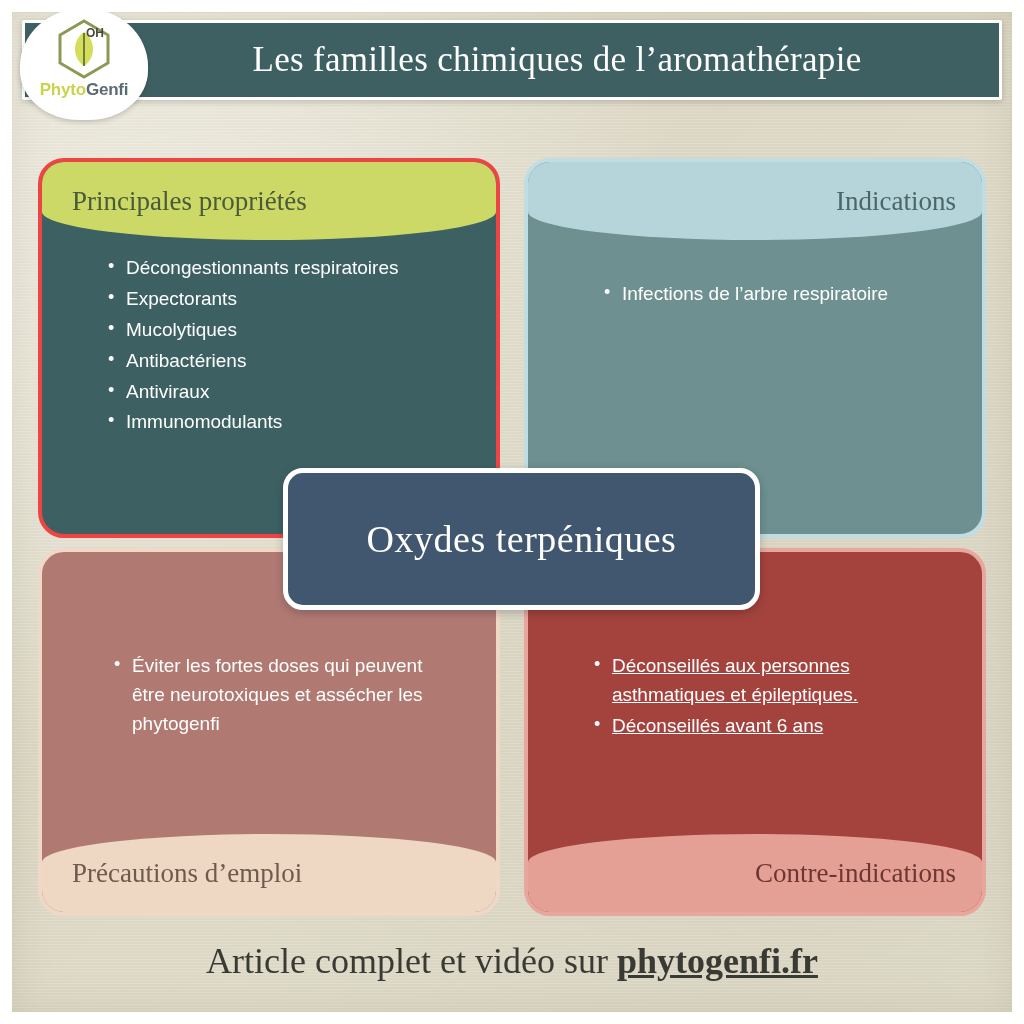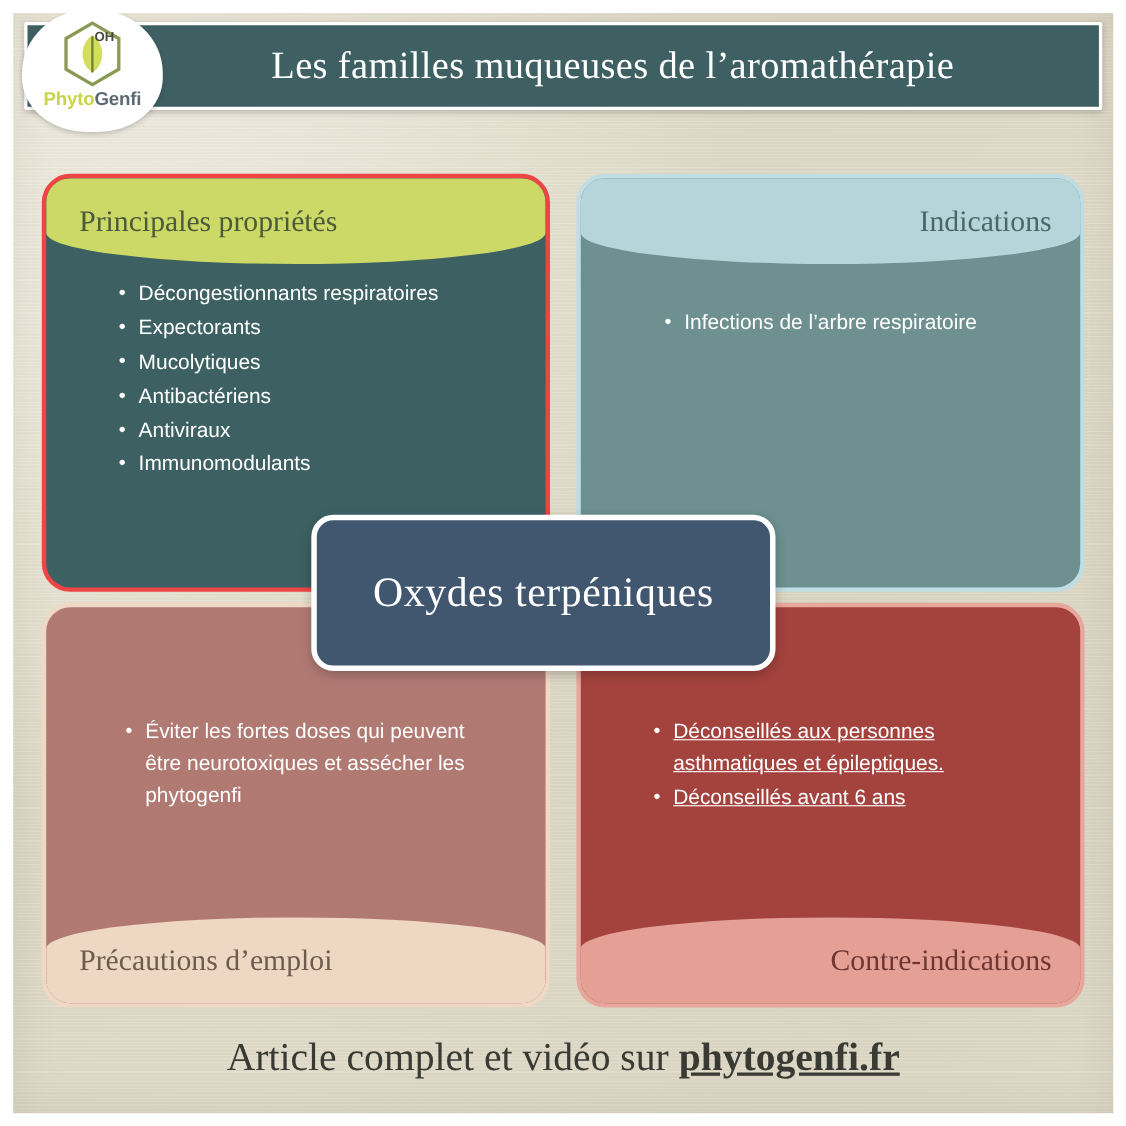--- a/index.html
+++ b/index.html
@@ -229,21 +229,21 @@
   #props-list { top: 92px; left: 62px; right: 30px; }
   #indic-list { top: 118px; left: 72px; right: 34px; }
   #prec-list  { top: 100px; left: 68px; right: 40px; }
   #contra-list{ top: 100px; left: 62px; right: 34px; text-decoration: underline; }
 
   
   .center-plate {
     position: absolute;
     left: 283px;
     top: 468px;
-    width: 422px;
+    width: 477px;
     height: 142px;
     background: #41566f;
     border: 5px solid #ffffff;
     border-radius: 20px;
     box-sizing: border-box;
     display: flex;
     align-items: center;
     justify-content: center;
     box-shadow: 0 3px 10px rgba(0,0,0,0.22);
     z-index: 5;
@@ -289,21 +289,21 @@
   .edge-left   { left: 0; top: 0; width: 12px; height: 1024px; }
   .edge-right  { right: 0; top: 0; width: 12px; height: 1024px; }
 </style>
 </head>
 <body>
 
 <div class="infographic">
   <div class="paper"></div>
 
   <div class="header-band">
-    <div class="header-title">Les familles muqueuses de l’aromathérapie</div>
+    <div class="header-title">Les familles chimiques de l’aromathérapie</div>
   </div>
 
   <div class="logo">
     <div class="logo-hex">
       <svg width="60" height="62" viewBox="0 0 60 62" xmlns="http://www.w3.org/2000/svg">
         <polygon points="30,3 54,17 54,45 30,59 6,45 6,17" fill="none" stroke="#8a9a55" stroke-width="3"></polygon>
         <path d="M30 14 C 42 22, 42 40, 30 48 C 18 40, 18 22, 30 14 Z" fill="#d4dd5c"></path>
         <path d="M30 15 L30 48" stroke="#6f7d3a" stroke-width="2"></path>
       </svg>
       <span class="logo-oh">OH</span>

